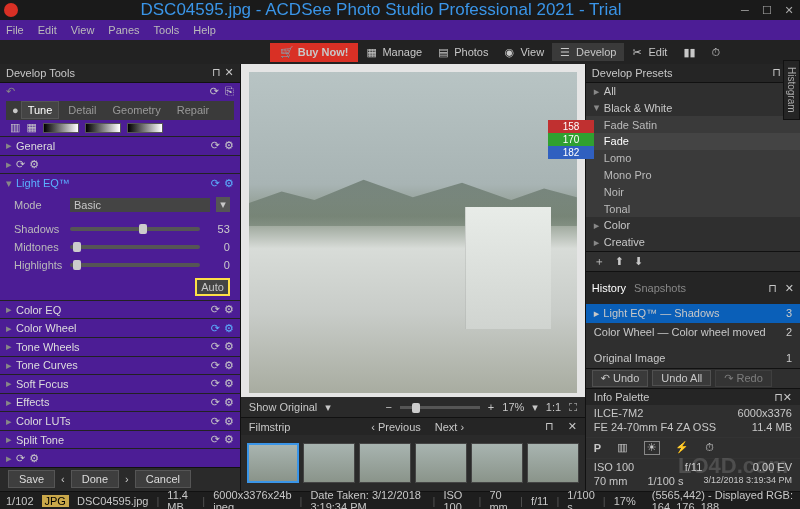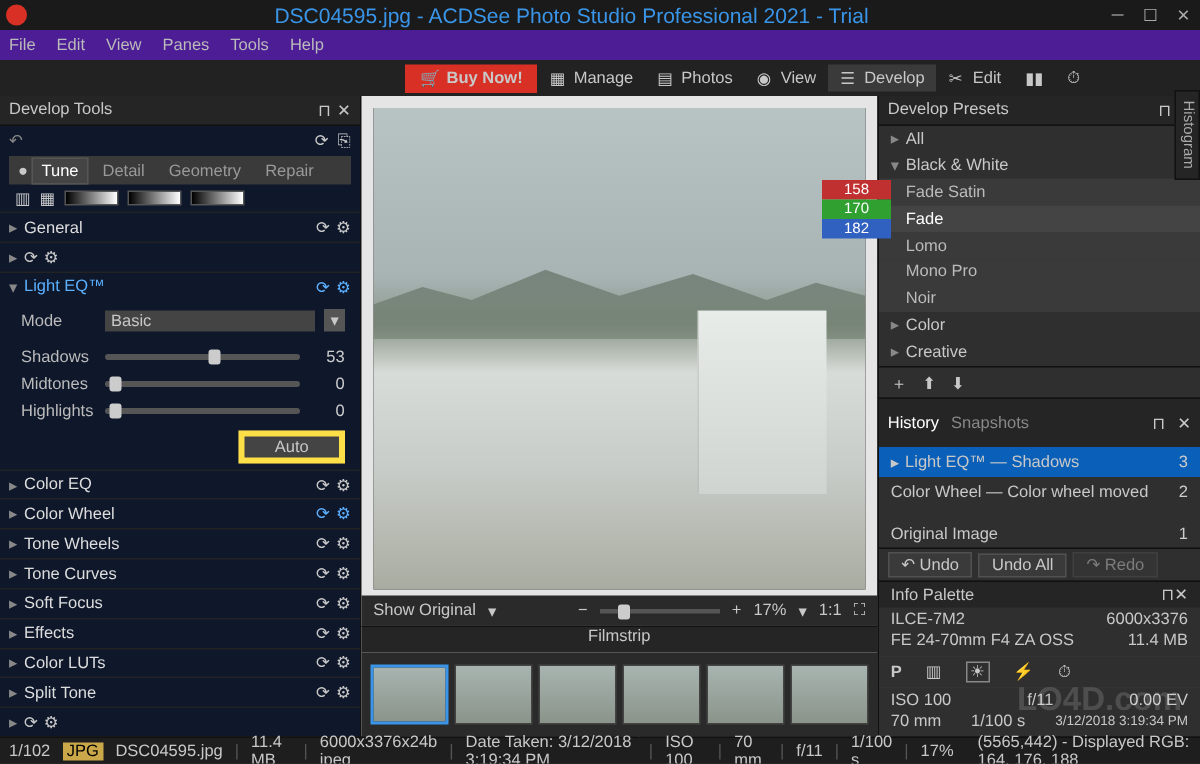--- a/index.html
+++ b/index.html
@@ -1,30 +1,30 @@
 <!DOCTYPE html>
 <html><head>
 <meta charset="utf-8">
 <style>
 * { margin: 0; padding: 0; box-sizing: border-box; font-family: "Segoe UI", Tahoma, sans-serif; font-size: 11px; color: #c8c8c8; user-select: none; }
 body { background: #2a2a2a; width: 800px; height: 509px; overflow: hidden; display: flex; flex-direction: column; }
 .titlebar { height: 20px; background: #1a1a1a; display: flex; align-items: center; padding: 0 4px; }
 .titlebar .logo { width: 14px; height: 14px; background: #d93025; border-radius: 7px; margin-right: 6px; }
-.titlebar .title { flex: 1; text-align: center; color: #3a95e8; font-size: 14px; }
+.titlebar .title { flex: 1; text-align: center; color: #3a95e8; font-size: 17px; }
 .winbtns { display: flex; gap: 8px; }
 .winbtn { width: 14px; height: 14px; display: flex; align-items: center; justify-content: center; color: #aaa; }
 .menubar { height: 20px; background: #4c1d95; display: flex; align-items: center; padding: 0 6px; gap: 14px; }
 .menubar span { color: #bbb; }
 .modebar { height: 24px; background: #222; display: flex; align-items: center; }
 .buynow { background: #d93025; color: #fff; padding: 3px 10px; margin-left: 270px; display: flex; align-items: center; gap: 4px; font-weight: bold; }
 .modebtn { padding: 3px 8px; display: flex; align-items: center; gap: 4px; color: #ccc; }
 .modebtn.active { background: #3a3a3a; }
 .modeicon { width: 12px; height: 12px; display: inline-block; }
 .main { flex: 1; display: flex; overflow: hidden; }
-.leftpanel { width: 244px; background: #0f172a; display: flex; flex-direction: column; border-right: 1px solid #111; }
+.leftpanel { width: 244px; background: #4c1d95; display: flex; flex-direction: column; border-right: 1px solid #111; }
 .panelheader { height: 20px; background: #252525; display: flex; align-items: center; padding: 0 6px; border-bottom: 1px solid #111; }
 .panelheader .ptitle { flex: 1; }
 .panelheader .picons { display: flex; gap: 4px; }
 .toolrow { height: 20px; display: flex; align-items: center; padding: 0 6px; gap: 6px; }
 .tunetabs { height: 20px; background: #3a3a3a; display: flex; align-items: center; padding: 0 6px; gap: 2px; margin: 0 6px; }
 .tunetab { padding: 2px 6px; color: #999; border: 1px solid transparent; }
 .tunetab.active { color: #fff; border: 1px solid #555; background: #444; }
 .gradrow { height: 18px; display: flex; align-items: center; padding: 0 10px; gap: 6px; }
 .grad { width: 36px; height: 10px; background: linear-gradient(90deg,#000,#fff); border: 1px solid #555; }
 .section { display: flex; align-items: center; height: 20px; padding: 0 6px; border-top: 1px solid #222; }
@@ -32,32 +32,32 @@
 .section .slabel { flex: 1; color: #ddd; }
 .section .sicons { display: flex; gap: 4px; color: #888; }
 .section.active .slabel { color: #5bb0ff; }
 .sliderblk { padding: 4px 10px 2px 14px; }
 .sliderrow { display: flex; align-items: center; height: 18px; gap: 6px; }
 .sliderrow .sl-label { width: 50px; color: #bbb; }
 .slider { flex: 1; height: 4px; background: #555; position: relative; border-radius: 2px; }
 .thumb { position: absolute; top: -3px; width: 8px; height: 10px; background: #ccc; border-radius: 2px; }
 .sliderrow .sl-val { width: 24px; text-align: right; color: #ccc; }
 .autobox { display: flex; justify-content: flex-end; padding: 2px 10px 4px; }
-.autobtn { background: #444; padding: 1px 20px; border: 4px solid #fde047; }
+.autobtn { background: #444; padding: 1px 4px; border: 2px solid #fde047; }
 .btnrow { height: 26px; display: flex; align-items: center; padding: 0 8px; gap: 6px; border-top: 1px solid #111; background: #2a2a2a; }
 .bottombtn { background: #3e3e3e; border: 1px solid #555; padding: 2px 10px; color: #ddd; }
 .centerpanel { flex: 1; background: #e5e5e5; display: flex; flex-direction: column; }
 .imageview { flex: 1; margin: 8px 8px 4px 8px; background: #333; position: relative; overflow: hidden; }
 .photo { width: 100%; height: 100%; background: linear-gradient(180deg, #b8c4c4 0%, #a8b4b4 35%, #8a9688 45%, #d8dcd8 55%, #c8ccc8 75%, #a8aca0 100%); position: relative; }
 .mtns { position: absolute; top: 30%; left: 0; right: 0; height: 18%; background: linear-gradient(180deg, rgba(100,115,105,.8), rgba(110,125,110,.6)); clip-path: polygon(0 60%, 10% 40%, 20% 55%, 35% 20%, 50% 50%, 65% 25%, 80% 55%, 90% 35%, 100% 50%, 100% 100%, 0 100%); }
 .bldg { position: absolute; right: 8%; top: 42%; width: 26%; height: 38%; background: linear-gradient(180deg,#e8ece8,#d0d4d0); border-left: 1px solid rgba(0,0,0,.1); }
 .zoomrow { height: 20px; display: flex; align-items: center; padding: 0 8px; gap: 8px; background: #2a2a2a; }
 .zoomslider { width: 80px; height: 3px; background: #555; position: relative; }
 .zoomslider .thumb { left: 15%; }
-.filmstriphdr { height: 18px; display: flex; align-items: center; padding: 0 8px; gap: 14px; background: #252525; border-top: 1px solid #111; flex-direction: column; }
+.filmstriphdr { height: 18px; display: flex; align-items: center; padding: 0 8px; gap: 14px; background: #252525; border-top: 1px solid #111; }
 .filmstrip { height: 56px; background: #2a2a2a; display: flex; align-items: center; padding: 0 6px; gap: 4px; }
 .thumbimg { width: 52px; height: 40px; background: linear-gradient(180deg,#a8b4b0,#8a948a); border: 1px solid #444; }
 .thumbimg.sel { border: 2px solid #3a95e8; }
 .rightpanel { width: 218px; background: #2f2f2f; display: flex; flex-direction: column; border-left: 1px solid #111; }
 .presetitem { height: 18px; display: flex; align-items: center; padding: 0 8px; color: #bbb; }
 .presetitem .chev { width: 10px; color: #888; }
 .presetitem.group { font-weight: normal; }
 .presetitem.leaf { padding-left: 18px; background: #3a3a3a; }
 .presetitem.sel { background: #444; color: #fff; }
 .rgbpop { position: absolute; top: 120px; right: 206px; display: flex; flex-direction: column; z-index: 10; }
@@ -282,20 +282,27 @@
         </div>
       </div>
     <div class="section">
         <span class="chev">▸</span>
         <div class="sicons">
           <span>⟳</span>
           <span>⚙</span>
         </div>
       </div>
     <div style="flex:1"></div>
+    <div class="btnrow">
+      <div class="bottombtn">Save</div>
+      <span>‹</span>
+      <div class="bottombtn">Done</div>
+      <span>›</span>
+      <div class="bottombtn">Cancel</div>
+    </div>
   </div>
 
   <div class="centerpanel">
     <div class="imageview">
       <div class="photo">
         <div class="mtns"></div>
         <div class="bldg"></div>
       </div>
     </div>
     <div class="zoomrow">
@@ -345,20 +352,21 @@
       </div>
     <div class="presetitem group">
         <span class="chev">▾</span>
         <span>Black &amp; White</span>
       </div>
     <div class="presetitem leaf">Fade Satin</div>
     <div class="presetitem leaf sel">Fade</div>
     <div class="presetitem leaf">Lomo</div>
     <div class="presetitem leaf">Mono Pro</div>
     <div class="presetitem leaf">Noir</div>
+    <div class="presetitem leaf">Tonal</div>
     <div class="presetitem group">
         <span class="chev">▸</span>
         <span>Color</span>
       </div>
     <div class="presetitem group">
         <span class="chev">▸</span>
         <span>Creative</span>
       </div>
     <div class="plusrow">
       <span>＋</span>

